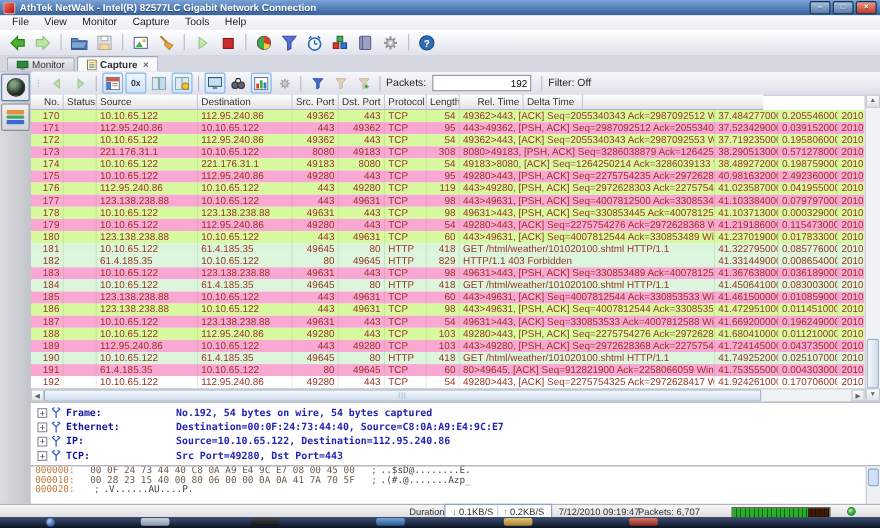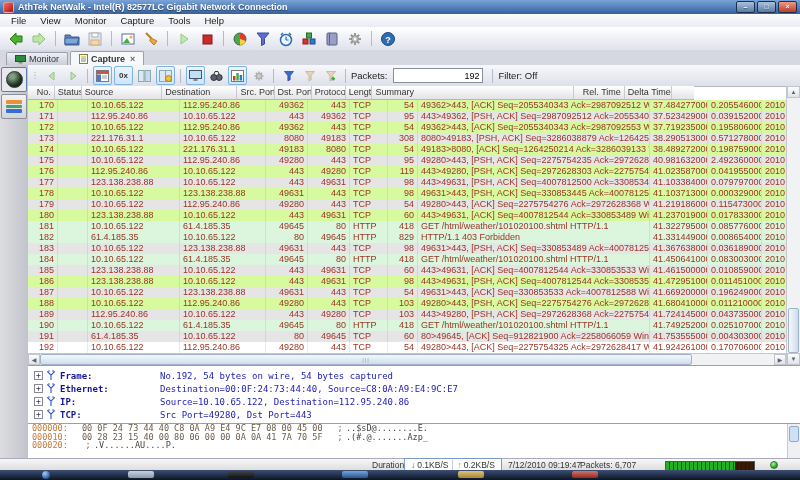--- a/index.html
+++ b/index.html
@@ -66,21 +66,21 @@
 
   
   #theader{position:absolute;top:86px;left:28px;width:666px;height:14px;display:flex;
     background:linear-gradient(#ffffff,#e3e3e8);border-bottom:1px solid #b6b6c0;
     font-size:9px;color:#333;box-sizing:border-box}
   .hcell{border-right:1px solid #c9c9d2;padding:1px 3px 0 3px;box-sizing:border-box;
     white-space:nowrap;overflow:hidden}
   #tbody{position:absolute;top:100px;left:28px;width:758px;height:289px;overflow:hidden}
   .trow{display:flex;height:11px;line-height:11px;font-size:9px;color:#993322;white-space:nowrap}
   .cell{padding:0 3px;box-sizing:border-box;overflow:hidden;border-right:1px solid rgba(110,150,60,.16)}
-  .g1{background:#d7fa9f}.g2{background:#e5e5e5}
+  .g1{background:#d7fa9f}.g2{background:#f9a8d4}
   .hrow{background:#dbf6dc}.srow{background:#ffffff}
   .c-no{width:30px;text-align:right}.c-status{width:30px}.c-source{width:92px}.c-dest{width:86px}
   .c-sport{width:42px;text-align:right}.c-dport{width:42px;text-align:right}.c-proto{width:38px}
   .c-len{width:30px;text-align:right}.c-sum{width:232px}.c-rel{width:58px;text-align:right}
   .c-delta{width:54px;text-align:left}.c-abs{width:24px;border-right:none}
 
   
   #vscroll{position:absolute;top:86px;right:0;width:14px;height:279px;background:#f1f2f4;
     border-left:1px solid #c5c8ce;box-sizing:border-box}
   .sb-arrow{height:12px;display:flex;align-items:center;justify-content:center;font-size:6px;
@@ -98,21 +98,21 @@
 
   
   #detail{position:absolute;top:365px;left:28px;right:0;height:58px;background:#fff;
     border-top:1px solid #98a0ac;box-sizing:border-box;padding-top:3px}
   .drow{height:13px;display:flex;align-items:center;padding-left:6px;
     font-family:"DejaVu Sans Mono",monospace;font-size:9px}
   .exp{width:9px;height:9px;border:1px solid #889;background:#fff;line-height:8px;text-align:center;
     font-size:8px;color:#334;margin-right:3px;box-sizing:border-box}
   .nodeicon{margin-right:4px}
   .dlabel{color:#14149a;font-weight:bold;width:100px}
-  .dvalue{color:#2222b4;font-weight:normal}
+  .dvalue{color:#2222b4;font-weight:bold}
 
   
   #hexpane{position:absolute;top:423px;left:28px;right:0;height:35px;background:#fff;
     border-top:1px solid #98a0ac;box-sizing:border-box;overflow:hidden;
     font-family:"DejaVu Sans Mono",monospace;font-size:8.5px}
   #hexheader{height:9px;line-height:9px;background:#e4e4e6;color:#333;display:flex}
   .hx-off{width:54px;padding-left:4px;box-sizing:border-box}
   .hx-bytes{width:252px;white-space:pre}
   .hx-sep{width:12px;text-align:center}
   .hx-text{white-space:pre}
@@ -400,21 +400,20 @@
 
 <div id="theader">
     <span class="hcell c-no">No.</span>
     <span class="hcell c-status">Status</span>
     <span class="hcell c-source">Source</span>
     <span class="hcell c-dest">Destination</span>
     <span class="hcell c-sport">Src. Port</span>
     <span class="hcell c-dport">Dst. Port</span>
     <span class="hcell c-proto">Protocol</span>
     <span class="hcell c-len">Length</span>
-    <span class="hcell c-sum">Summary</span>
     <span class="hcell c-rel">Rel. Time</span>
     <span class="hcell c-delta">Delta Time</span>
     <span class="hcell c-abs"></span>
   </div>
 <div id="tbody">
     <div class="trow g1">
       <span class="cell c-no">170</span>
       <span class="cell c-status"></span>
       <span class="cell c-source">10.10.65.122</span>
       <span class="cell c-dest">112.95.240.86</span>

